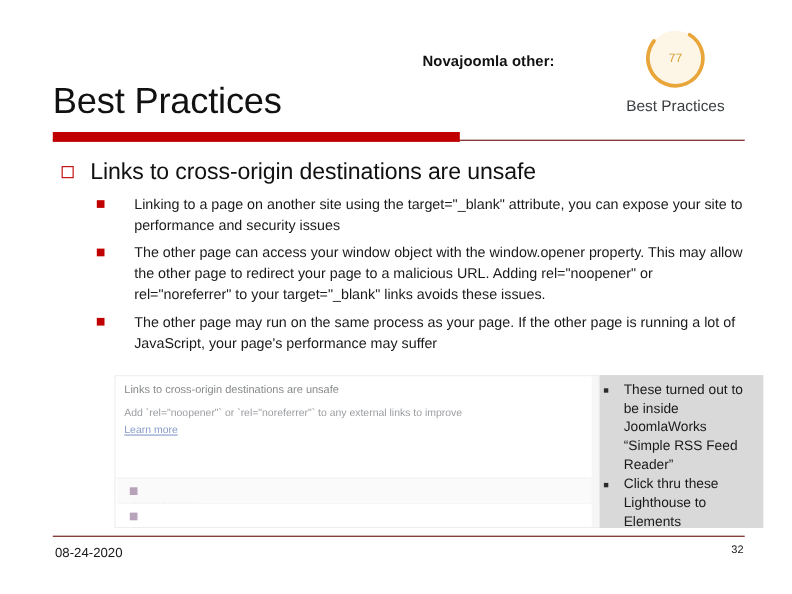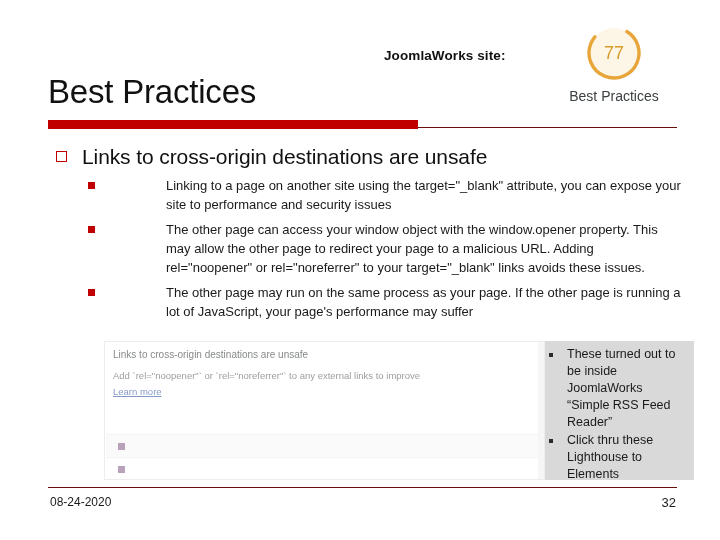--- a/index.html
+++ b/index.html
@@ -58,21 +58,21 @@
     width: 62px;
     height: 62px;
   }
   .gauge svg { display: block; width: 62px; height: 62px; }
   .gauge-value {
     position: absolute;
     left: 0; right: 0;
     top: 50%;
     transform: translateY(-50%);
     text-align: center;
-    font-size: 18px;
+    font-size: 11px;
     color: #D89C2B;
     font-family: "Liberation Sans", sans-serif;
   }
   .score-label {
     position: absolute;
     left: 0; right: 0;
     top: 72px;
     text-align: center;
     font-size: 14px;
     color: #3C4043;
@@ -138,21 +138,20 @@
     width: 7px;
     height: 7px;
     background: #C00000;
     margin-top: 6px;
     margin-right: 27px;
   }
   .bullet-l2-text {
     font-size: 13px;
     line-height: 19px;
     color: #1a1a1a;
-    margin-left: 44px;
   }
 
   
   .shot {
     position: absolute;
     left: 104px;
     top: 341px;
     width: 441px;
     height: 139px;
     background: #ffffff;
@@ -266,28 +265,28 @@
     position: absolute;
     left: 50px;
     top: 495px;
     font-size: 12px;
     color: #1a1a1a;
   }
   .footer-page {
     position: absolute;
     right: 44px;
     top: 495px;
-    font-size: 13px;
+    font-size: 10px;
     color: #1a1a1a;
   }
 </style>
 </head>
 <body>
 
-<div class="header-kicker">JoomlaWorks site:</div>
+<div class="header-kicker">Novajoomla other:</div>
 <div class="slide-title">Best Practices</div>
 
 <div class="score-card">
   <div class="gauge">
     <svg viewBox="0 0 62 62" aria-hidden="true">
       <circle cx="31" cy="31" r="25" fill="#FDF5E6"></circle>
       <circle cx="31" cy="31" r="25" fill="none" stroke="#E8A63A" stroke-width="3.4" stroke-linecap="round" stroke-dasharray="121 157" stroke-dashoffset="-4" transform="rotate(-68 31 31)"></circle>
     </svg>
     <div class="gauge-value">77</div>
   </div>

